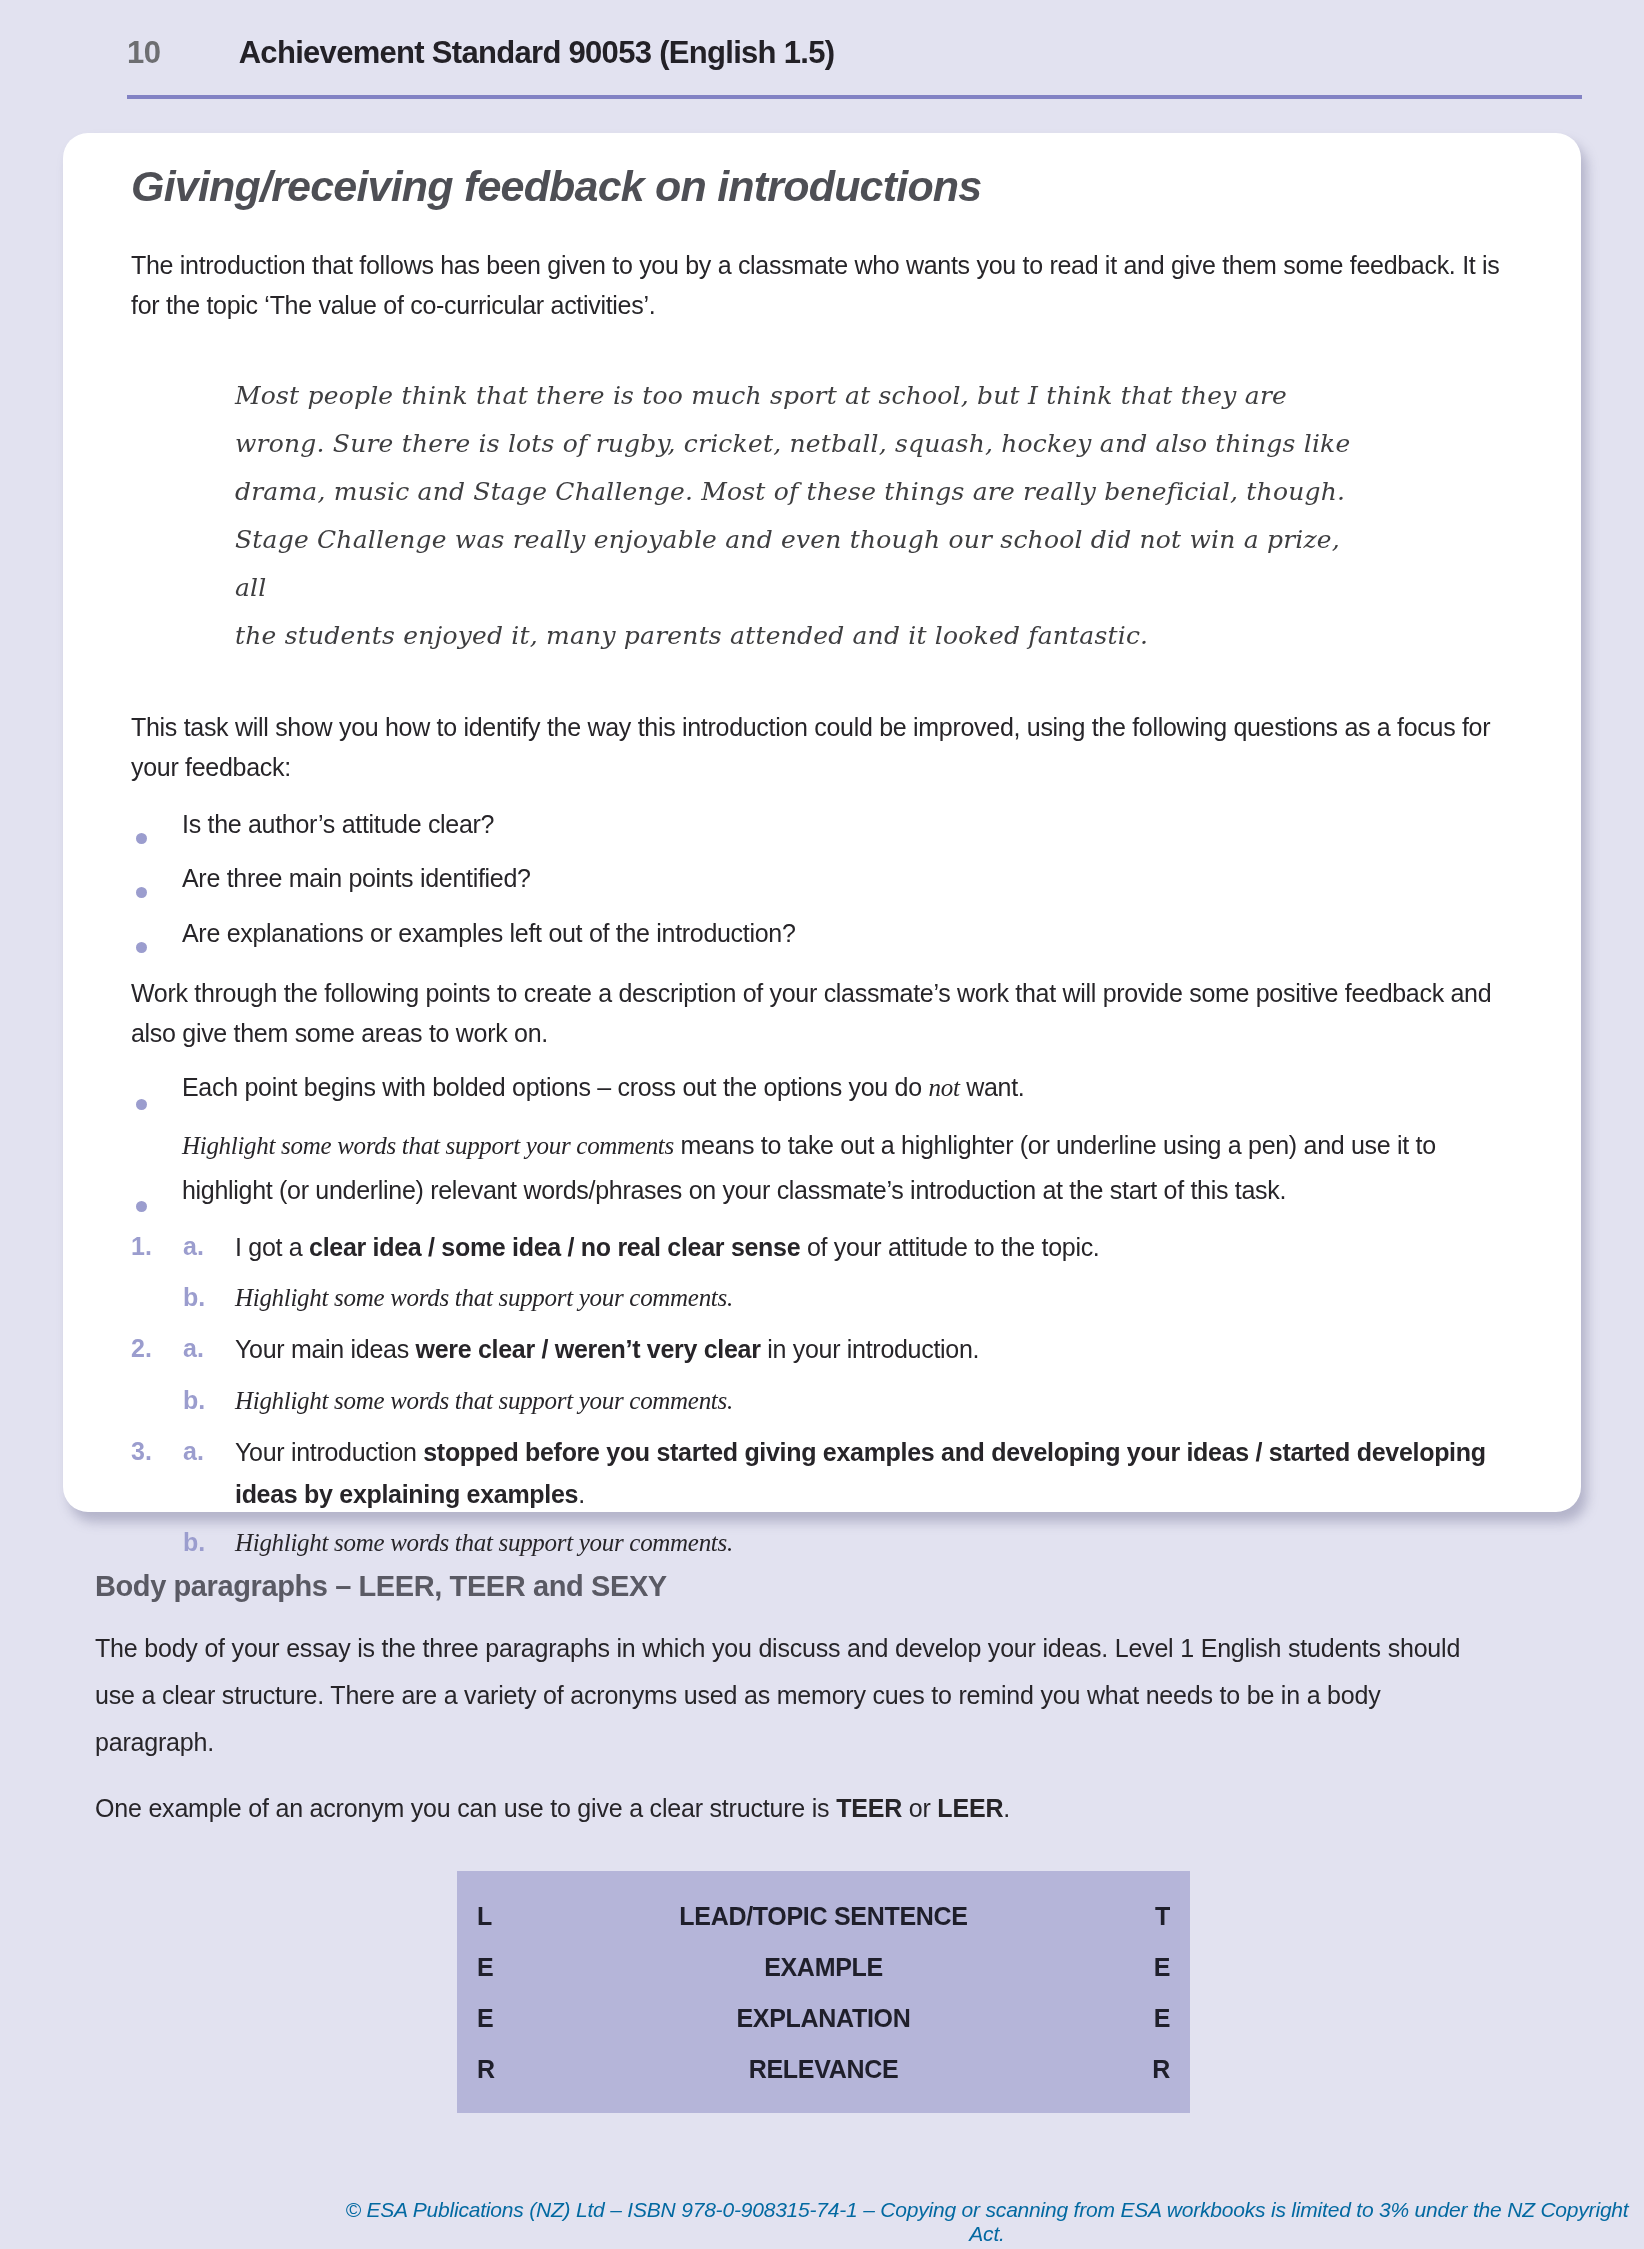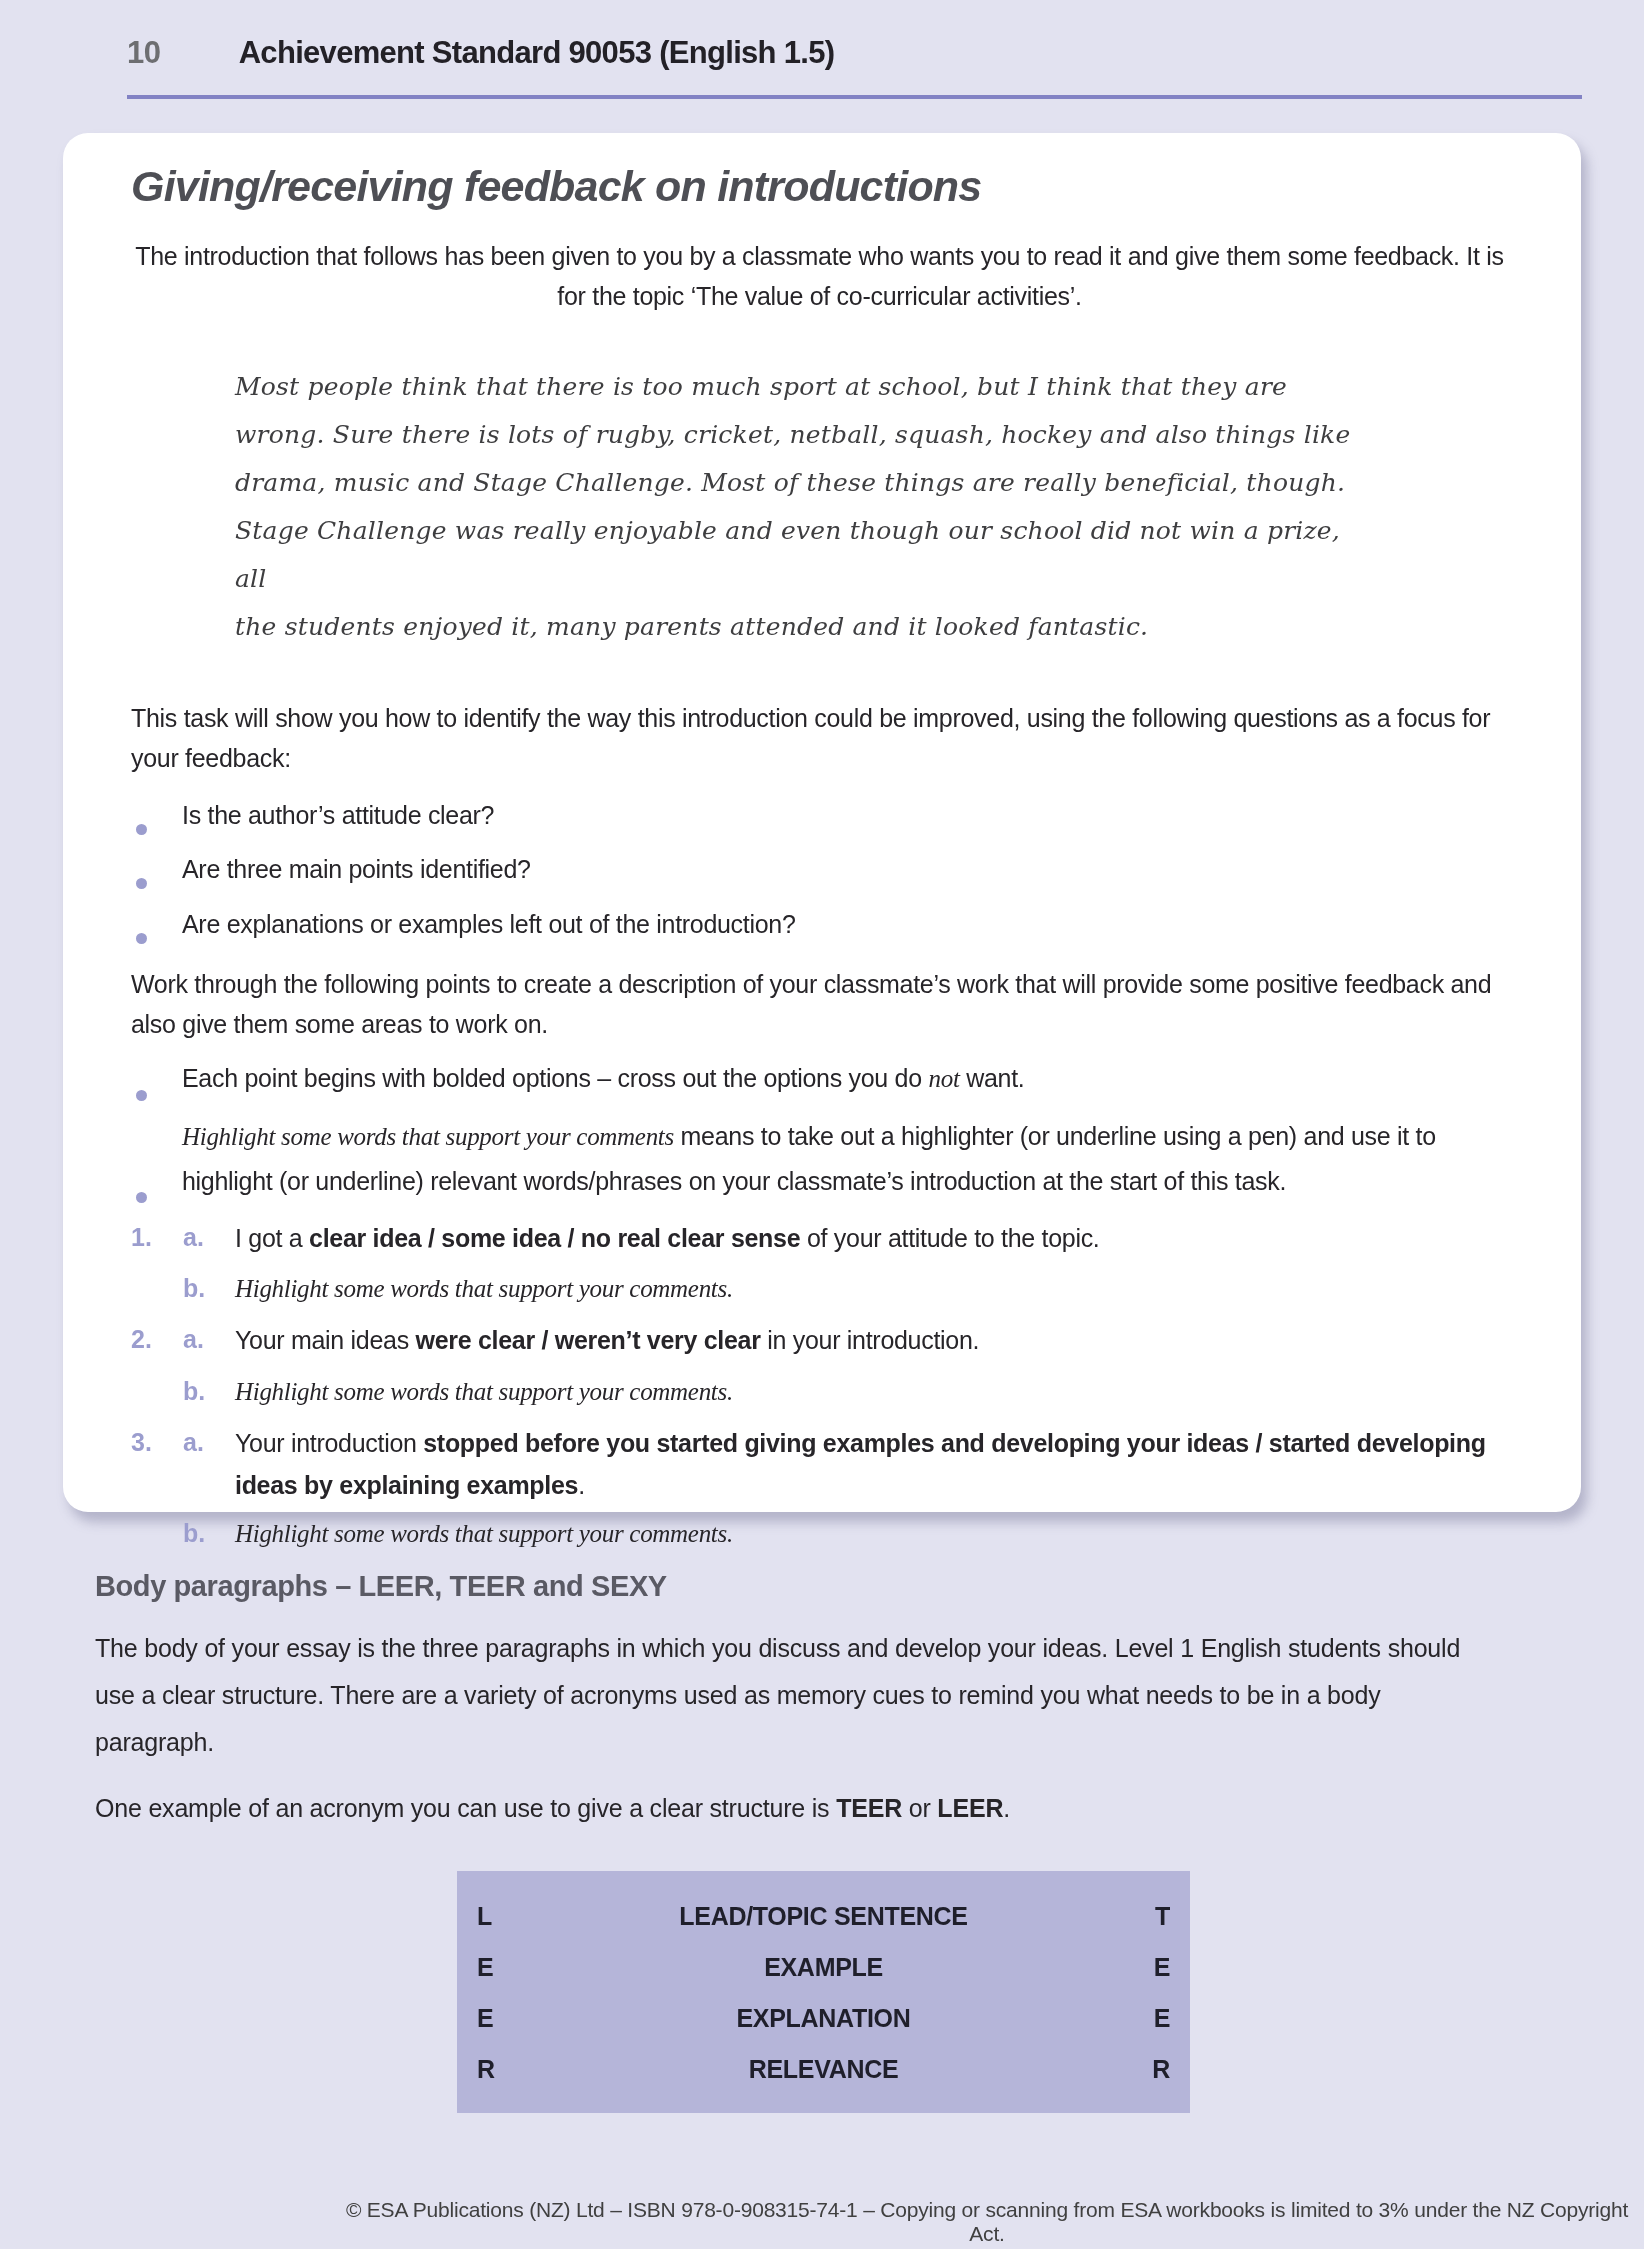--- a/index.html
+++ b/index.html
@@ -47,21 +47,21 @@
     padding: 29px 73px 0 68px;
   }
   .card-title {
     font-size: 43px; font-weight: bold; font-style: italic;
     color: #4e4f55; letter-spacing: -0.8px;
   }
   .body-text {
     font-size: 25px; line-height: 40px; letter-spacing: -0.3px;
     color: #272529;
   }
-  .intro-para { margin-top: 25px; text-align: center; }
+  .intro-para { margin-top: 34px; }
 
   .quote-block {
     margin: 47px 0 0 104px;
     width: 1141px;
     font-family: "DejaVu Serif", serif;
     font-style: italic;
     font-size: 25px;
     line-height: 48px;
     color: #3e3e40;
     letter-spacing: 0.2px;
@@ -134,21 +134,21 @@
   .tcell.right { text-align: right; }
 
   
   .page-footer {
     position: absolute;
     top: 2198px; left: 0; right: 0;
     text-align: center;
     padding-left: 330px;
   }
   .footer-text {
-    font-size: 21px; color: #404040;
+    font-size: 21px; font-style: italic; color: #0369a1;
     letter-spacing: -0.2px;
   }
 </style>
 </head>
 <body>
 
 <div class="page">
 
   <div class="page-header">
     <span class="page-number">10</span>

